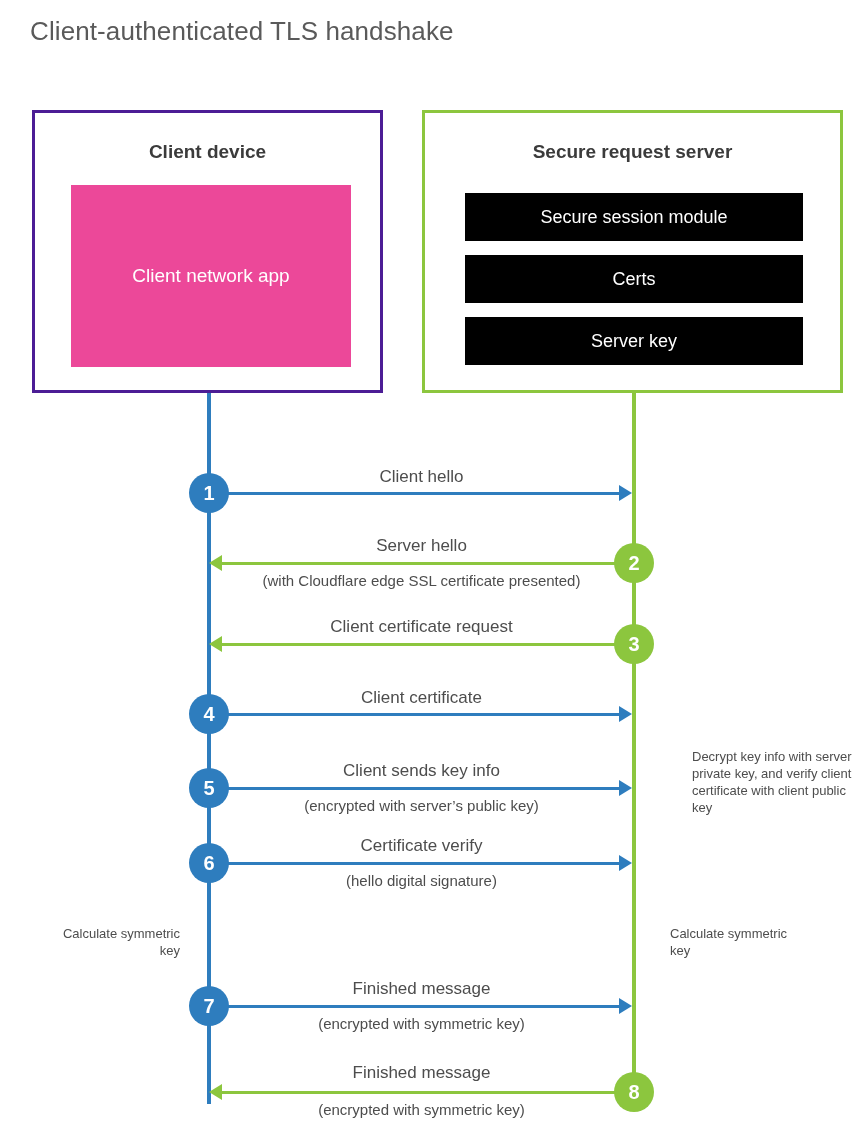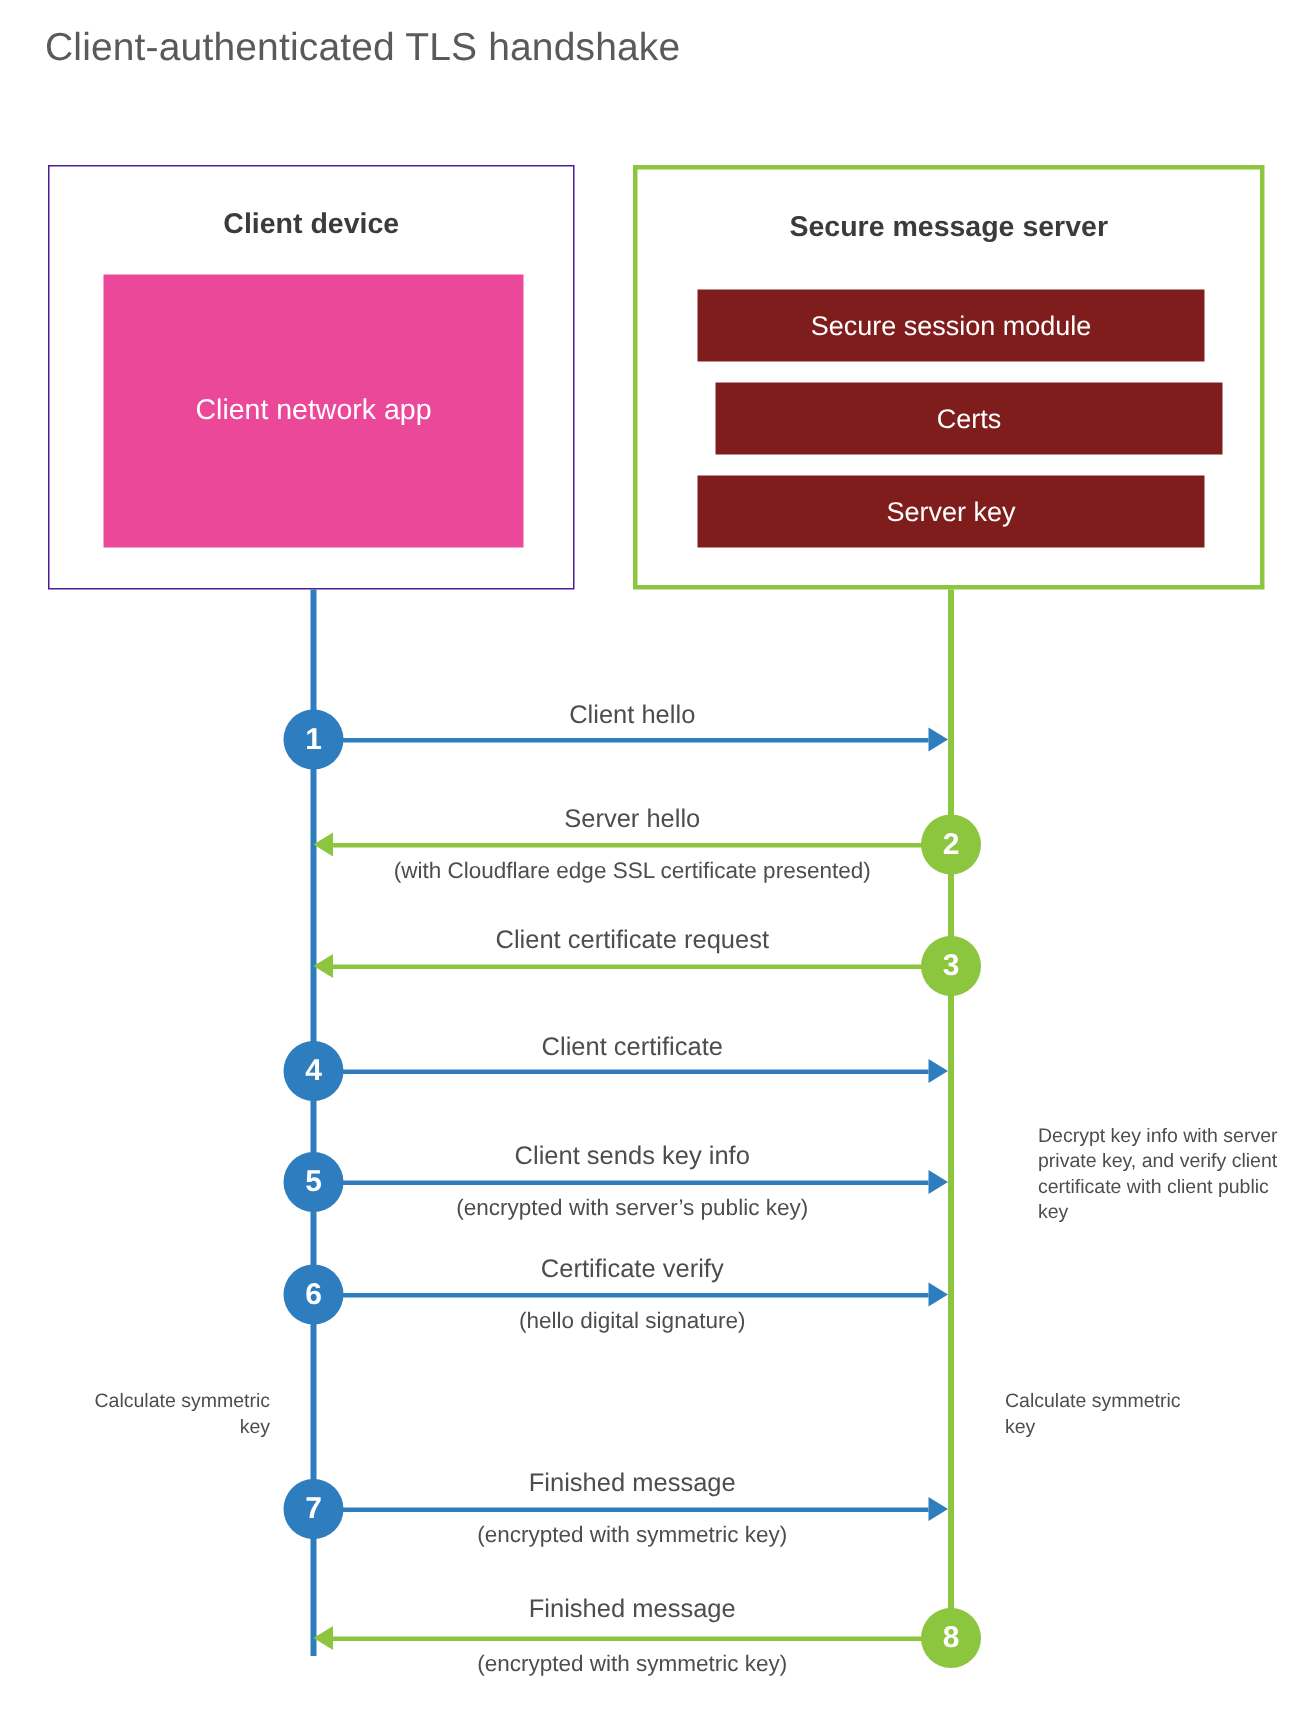--- a/index.html
+++ b/index.html
@@ -15,42 +15,42 @@
 
   
   .title{
     position:absolute;left:30px;top:16px;
     font-size:26px;font-weight:400;color:#5a5a5a;
     letter-spacing:0.1px;white-space:nowrap;
   }
 
   
   .party-box{position:absolute;background:#ffffff;box-sizing:border-box;}
-  .party-box.client{left:32px;top:110px;width:351px;height:283px;border:1px solid #4c1d95;}
+  .party-box.client{left:32px;top:110px;width:351px;height:283px;border:3px solid #4c1d95;}
   .party-box.server{left:422px;top:110px;width:421px;height:283px;border:3px solid #8cc63e;}
   .party-title{
     position:absolute;left:0;right:0;top:28px;text-align:center;
     font-size:19px;font-weight:bold;color:#3b3b3b;
   }
 
   .client-app{
     position:absolute;left:36px;top:72px;width:280px;height:182px;
     background:#ec4899;color:#ffffff;
     display:flex;align-items:center;justify-content:center;text-align:center;
     font-size:19px;line-height:26px;font-weight:400;
   }
 
   .server-bar{
     position:absolute;left:40px;width:338px;height:48px;
-    background:#7f1d1d;color:#ffffff;
+    background:#000000;color:#ffffff;
     display:flex;align-items:center;justify-content:center;
     font-size:18px;font-weight:400;
   }
   .server-bar.b0{top:80px;}
-  .server-bar.b1{top:142px;margin-left:12px;}
+  .server-bar.b1{top:142px;}
   .server-bar.b2{top:204px;}
 
   
   .lifeline{position:absolute;width:4px;}
   .lifeline.client{left:207px;top:393px;height:711px;background:#2e7dbe;}
   .lifeline.server{left:632px;top:393px;height:700px;background:#8cc63e;}
 
   
   .step-circle{
     position:absolute;width:40px;height:40px;border-radius:50%;
@@ -97,21 +97,21 @@
 <div id="stage">
 
   <div class="title">Client-authenticated TLS handshake</div>
 
   <div class="party-box client">
     <div class="party-title">Client device</div>
     <div class="client-app">Client network app</div>
   </div>
 
   <div class="party-box server">
-    <div class="party-title">Secure message server</div>
+    <div class="party-title">Secure request server</div>
     <div class="server-bar b0">Secure session module</div>
     <div class="server-bar b1">Certs</div>
     <div class="server-bar b2">Server key</div>
   </div>
 
   <div class="lifeline client"></div>
   <div class="lifeline server"></div>
 
   <div class="msg-label" style="left:209px;width:425px;top:467px;">Client hello</div>
   <div class="arrow-line blue" style="left:209px;width:410px;top:492px;"></div>

